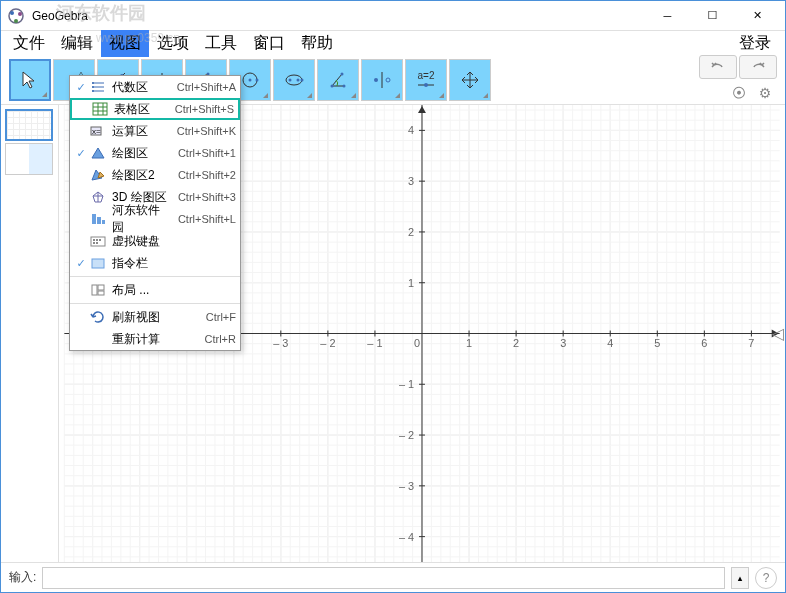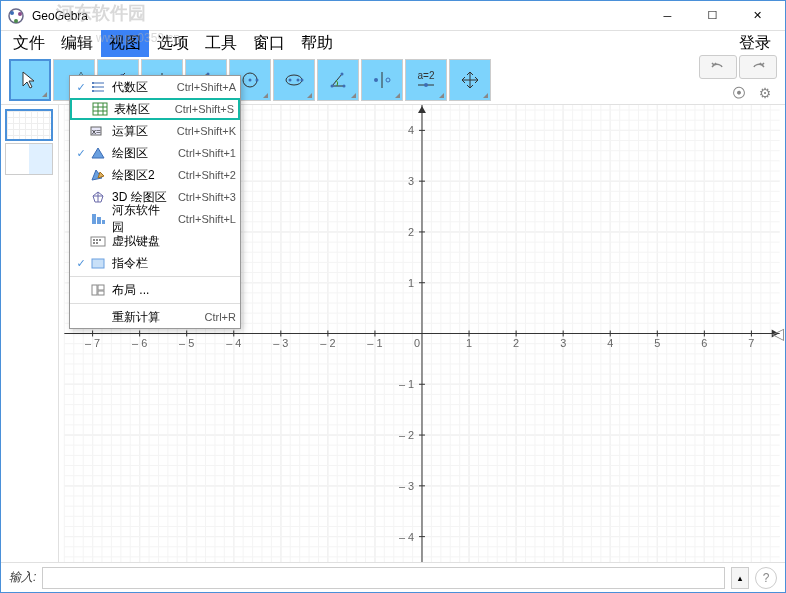--- a/index.html
+++ b/index.html
@@ -38,21 +38,21 @@
     .dropdown-menu { position: absolute; top: 74px; left: 68px; width: 172px; background: #fff; border: 1px solid #999; box-shadow: 2px 2px 6px rgba(0,0,0,0.2); z-index: 100; }
     .dropdown-item { display: flex; align-items: center; height: 22px; font-size: 12px; cursor: pointer; padding: 0 4px; }
     .dropdown-item.highlighted { border: 2px solid #14b8a6; justify-content: center; }
     .dd-icon { width: 20px; height: 18px; display: flex; align-items: center; justify-content: center; margin-right: 4px; }
     .dd-check { width: 14px; text-align: center; color: #4a90d9; font-size: 11px; }
     .dd-label { flex: 1; }
     .dd-shortcut { color: #555; font-size: 11px; margin-left: 8px; }
     .dropdown-sep { height: 1px; background: #ddd; margin: 2px 0; }
     
     .input-bar { height: 30px; display: flex; align-items: center; padding: 4px 8px; border-top: 1px solid #e0e0e0; font-size: 12px; gap: 6px;}
-    .input-label { color: #333; font-style: italic; }
+    .input-label { color: #333; }
     .input-field { flex: 1; height: 22px; border: 1px solid #ccc; padding: 0 6px; font-size: 12px; }
     .input-dropdown-btn { width: 18px; height: 22px; border: 1px solid #ccc; background: #f5f5f5; cursor: pointer; display: flex; align-items: center; justify-content: center; font-size: 9px;}
     .help-btn { width: 22px; height: 22px; border: 1px solid #ccc; border-radius: 50%; display: flex; align-items: center; justify-content: center; cursor: pointer; color: #888; font-size: 12px;}
     
     .side-handle { position: absolute; right: 2px; top: 50%; transform: translateY(-50%); width: 10px; height: 20px; cursor: pointer; color: #888; display: flex; align-items: center; justify-content: center; }
     
     svg.grid { width: 100%; height: 100%; }
     .axis-label { font-size: 11px; fill: #666; font-family: Arial; }
   </style>
 </head>
@@ -521,20 +521,30 @@
           <rect x="8" y="2" width="6" height="5" fill="none" stroke="#888"></rect>
           <rect x="8" y="8" width="6" height="4" fill="none" stroke="#888"></rect>
         </svg>
       </span>
       <span class="dd-label">布局 ...</span>
       <span class="dd-shortcut"></span>
     </div>
     <div class="dropdown-sep"></div>
     <div class="dropdown-item">
       <span class="dd-check"></span>
+      <span class="dd-icon">
+        <svg width="16" height="14">
+          <path d="M3 7 A5 5 0 1 1 5 11 M3 7 L1 4 M3 7 L6 6" stroke="#3d6db5" fill="none" stroke-width="1.5"></path>
+        </svg>
+      </span>
+      <span class="dd-label">刷新视图</span>
+      <span class="dd-shortcut">Ctrl+F</span>
+    </div>
+    <div class="dropdown-item">
+      <span class="dd-check"></span>
       <span class="dd-icon"></span>
       <span class="dd-label">重新计算</span>
       <span class="dd-shortcut">Ctrl+R</span>
     </div>
   </div>
 
 <div class="input-bar">
   <span class="input-label">输入:</span>
   <input class="input-field" type="text" style="">
   <div class="input-dropdown-btn">

